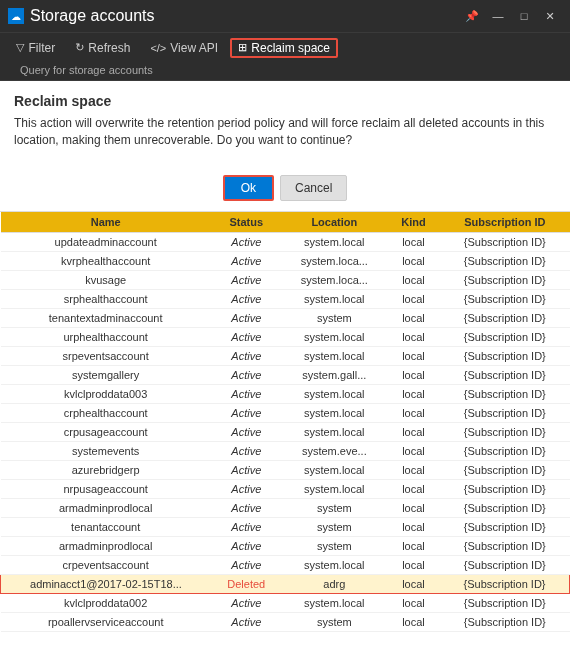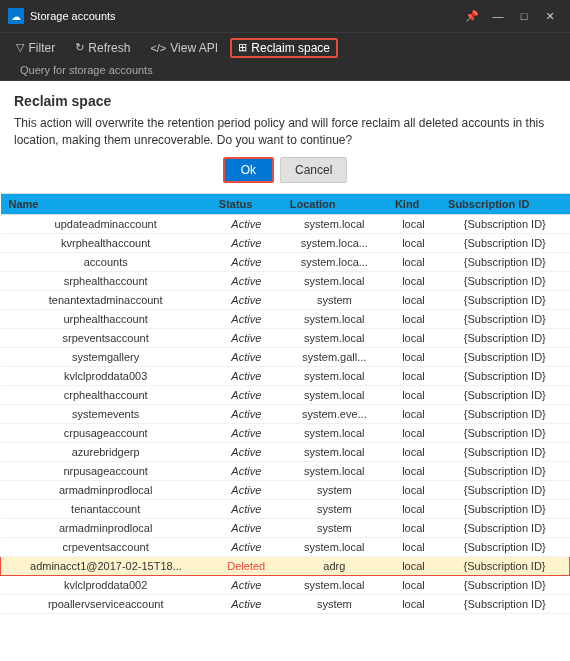--- a/index.html
+++ b/index.html
@@ -29,21 +29,21 @@
       width: 16px;
       height: 16px;
       background: #0078d4;
       display: flex;
       align-items: center;
       justify-content: center;
       font-size: 10px;
       color: white;
     }
     .title-text {
-      font-size: 11px;
+      font-size: 16px;
       color: #fff;
       font-weight: 400;
     }
     .title-controls {
       display: flex;
       gap: 2px;
     }
     .title-control-btn {
       width: 24px;
       height: 20px;
@@ -107,21 +107,21 @@
     .reclaim-title {
       font-size: 14px;
       font-weight: 600;
       color: #333;
       margin-bottom: 6px;
     }
     .reclaim-desc {
       font-size: 12px;
       color: #333;
       line-height: 1.4;
-      margin-bottom: 8px;
+      margin-bottom: 26px;
     }
     .reclaim-buttons {
       display: flex;
       gap: 6px;
       justify-content: center;
     }
     .btn-ok {
       padding: 4px 16px;
       background: #0078d4;
       color: #fff;
@@ -141,24 +141,24 @@
     }
     .table-container {
       flex: 1;
       overflow-y: auto;
     }
     table {
       width: 100%;
       border-collapse: collapse;
     }
     thead th {
-      background: #0ea5e9;
+      background: #eab308;
       border-bottom: 1px solid #ddd;
       padding: 4px 8px;
-      text-align: left;
+      text-align: center;
       font-size: 11px;
       font-weight: 600;
       color: #333;
       position: sticky;
       top: 0;
       z-index: 1;
     }
     tbody tr {
       border-bottom: 1px solid #f0f0f0;
       text-align: center;
@@ -248,21 +248,21 @@
       <td>{Subscription ID}</td>
     </tr>
           <tr>
       <td>kvrphealthaccount</td>
       <td class="status-active">Active</td>
       <td>system.loca...</td>
       <td>local</td>
       <td>{Subscription ID}</td>
     </tr>
           <tr>
-      <td>accounts</td>
+      <td>kvusage</td>
       <td class="status-active">Active</td>
       <td>system.loca...</td>
       <td>local</td>
       <td>{Subscription ID}</td>
     </tr>
           <tr>
       <td>srphealthaccount</td>
       <td class="status-active">Active</td>
       <td>system.local</td>
       <td>local</td>
@@ -304,30 +304,30 @@
       <td>{Subscription ID}</td>
     </tr>
           <tr>
       <td>crphealthaccount</td>
       <td class="status-active">Active</td>
       <td>system.local</td>
       <td>local</td>
       <td>{Subscription ID}</td>
     </tr>
           <tr>
+      <td>crpusageaccount</td>
+      <td class="status-active">Active</td>
+      <td>system.local</td>
+      <td>local</td>
+      <td>{Subscription ID}</td>
+    </tr>
+          <tr>
       <td>systemevents</td>
       <td class="status-active">Active</td>
       <td>system.eve...</td>
-      <td>local</td>
-      <td>{Subscription ID}</td>
-    </tr>
-          <tr>
-      <td>crpusageaccount</td>
-      <td class="status-active">Active</td>
-      <td>system.local</td>
       <td>local</td>
       <td>{Subscription ID}</td>
     </tr>
           <tr>
       <td>azurebridgerp</td>
       <td class="status-active">Active</td>
       <td>system.local</td>
       <td>local</td>
       <td>{Subscription ID}</td>
     </tr>

